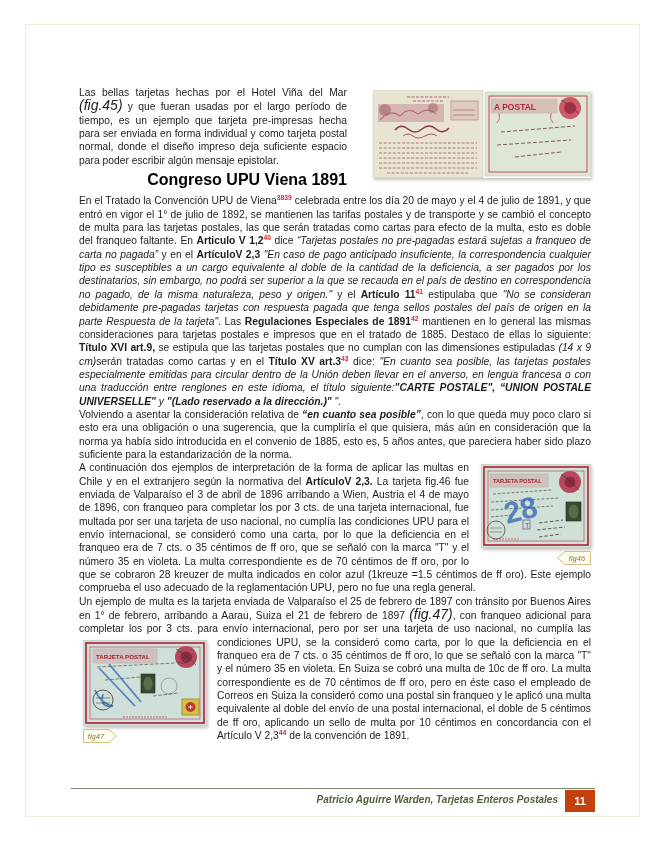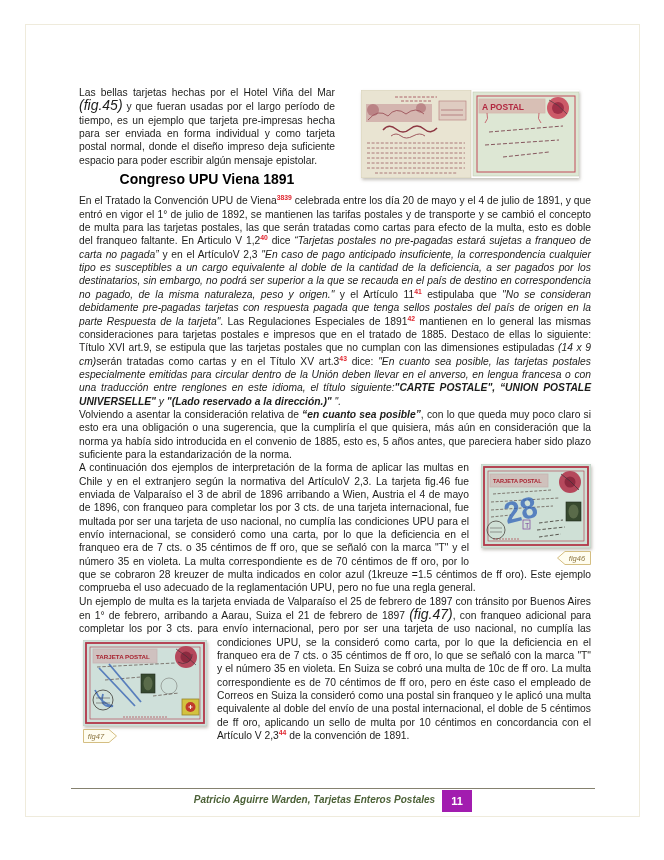--- a/index.html
+++ b/index.html
@@ -3,45 +3,45 @@
 <meta charset="utf-8">
 <style>
   html,body{margin:0;padding:0;background:#ffffff;}
   body{width:664px;height:860px;position:relative;overflow:hidden;
        font-family:"Liberation Sans",sans-serif;}
   .page{position:absolute;left:25px;top:24px;width:613px;height:791px;
         background:#fff;border:1px solid #efebdc;overflow:hidden;}
   .content{padding:61px 48px 0 53px;font-size:10.3px;line-height:13.35px;
            color:#1d1d1b;text-align:justify;}
   p.para{margin:0;}
-  h3.heading{font-size:14px;margin:6px 0 8px;color:#000;text-align:center;}
-  .seg-b{font-weight:normal;}
+  h3.heading{font-size:16px;margin:6px 0 8px;color:#000;text-align:right;}
+  .seg-b{font-weight:bold;}
   .seg-i{font-style:italic;}
   .seg-bi{font-weight:bold;font-style:italic;}
   .seg-sup{color:#e0262f;font-weight:bold;font-size:6.8px;vertical-align:4px;line-height:0;}
   .seg-fig{font-style:italic;font-size:14px;}
   .figblock{display:block;}
   .fr{float:right;}
   .fl{float:left;padding-left:12px;}
-  .fig45block{width:218px;margin:4px 12px 6px 26px;}
+  .fig45block{width:218px;margin:4px 0 6px 26px;}
   .fig46block{width:110px;margin:3px 0 2px 12px;}
   .fig47block{width:124px;margin:4px 10px 2px -8px;}
   .figimg{display:block;box-shadow:1px 2px 3px rgba(90,80,60,.35);}
   .caprow{margin-top:3px;height:14px;}
   .caprow.right{text-align:right;}
   .caprow.left{text-align:left;}
   .captag text{font-family:"Liberation Sans",sans-serif;font-style:italic;
                font-size:7.5px;fill:#8d7640;}
   .cardtext{font-family:"Liberation Sans",sans-serif;font-weight:bold;}
   .footer{position:absolute;left:45px;top:763px;width:524px;
-          border-top:1px solid #85816f;display:flex;justify-content:center;
+          border-top:1px solid #85816f;display:flex;justify-content:flex-end;
           align-items:flex-start;gap:7px;}
   .credit{font-weight:bold;font-style:italic;font-size:10px;color:#4c6137;
           padding-top:5px;}
-  .pagebox{width:30px;height:22px;margin-top:1px;background:#a21caf;
+  .pagebox{width:30px;height:22px;margin-top:1px;background:#c2410c;
            color:#ffffff;font-weight:bold;font-size:11px;
            display:flex;align-items:center;justify-content:center;}
 </style>
 </head>
 <body>
 
 <div class="page">
   <div class="content">
 
     <div class="figblock fr fig45block">

